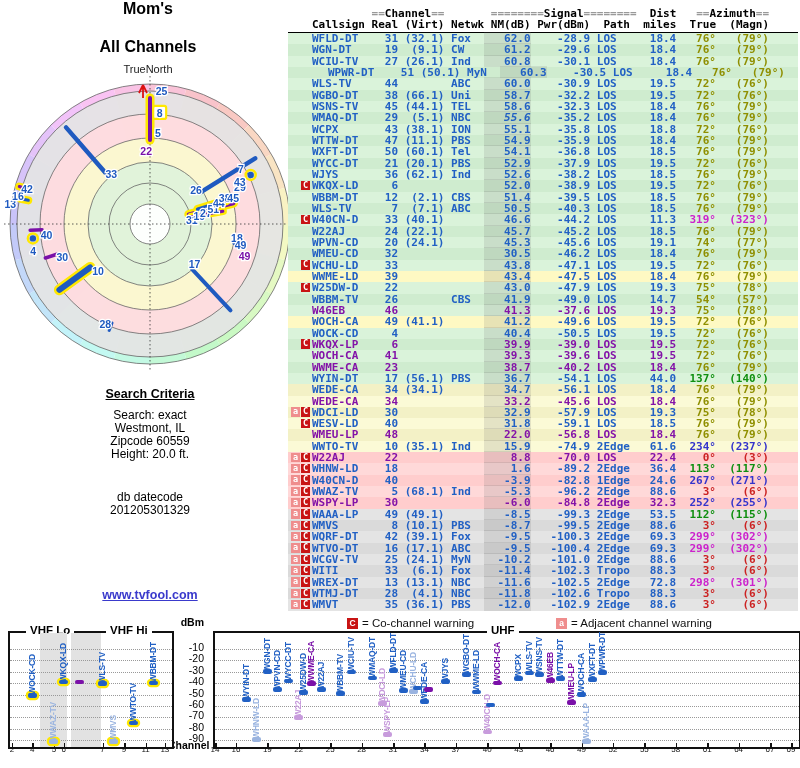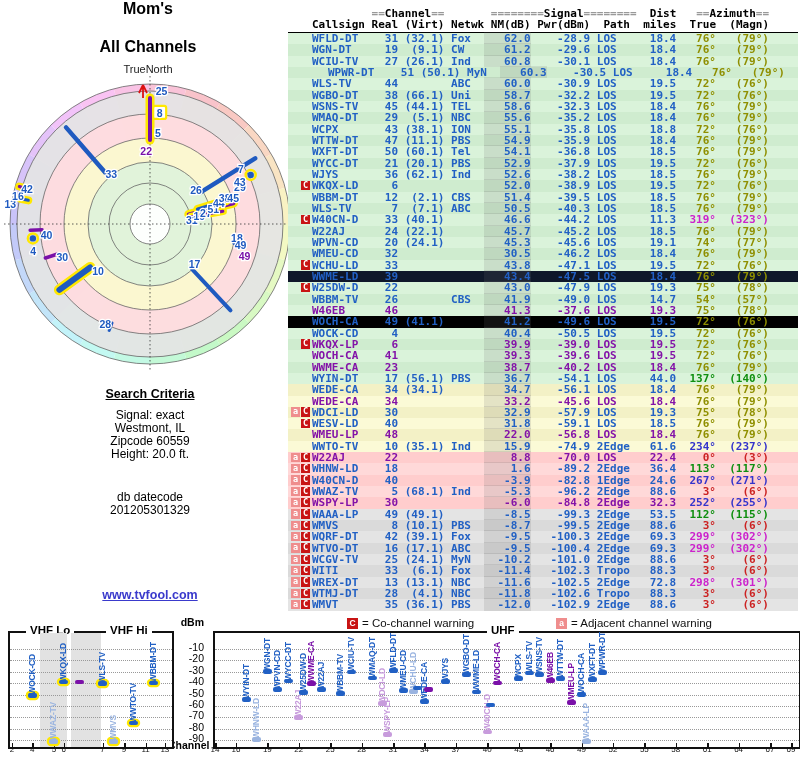--- a/index.html
+++ b/index.html
@@ -150,21 +150,21 @@
       <text x="-116.92440777422821" y="28.79412652126383" text-anchor="middle" font-size="10.5" font-weight="bold" font-family="&quot;Liberation Sans&quot;,sans-serif" fill="#1f5ac0" stroke="#ffffff" stroke-width="2.5" paint-order="stroke">4</text>
       <text x="-139.62779769256142" y="-17.82340723536923" text-anchor="middle" font-size="10.5" font-weight="bold" font-family="&quot;Liberation Sans&quot;,sans-serif" fill="#1f5ac0" stroke="#ffffff" stroke-width="2.5" paint-order="stroke">13</text>
       <text x="-132.04992609906378" y="-26.268078260397406" text-anchor="middle" font-size="10.5" font-weight="bold" font-family="&quot;Liberation Sans&quot;,sans-serif" fill="#1f5ac0" stroke="#ffffff" stroke-width="2.5" paint-order="stroke">16</text>
       <text x="-123.0414970801048" y="-33.481581544575924" text-anchor="middle" font-size="10.5" font-weight="bold" font-family="&quot;Liberation Sans&quot;,sans-serif" fill="#1f5ac0" stroke="#ffffff" stroke-width="2.5" paint-order="stroke">42</text>
       <text x="-38.78667294551651" y="-47.84467747722346" text-anchor="middle" font-size="10.5" font-weight="bold" font-family="&quot;Liberation Sans&quot;,sans-serif" fill="#1f5ac0" stroke="#ffffff" stroke-width="2.5" paint-order="stroke">33</text>
     </svg>
 
   <div id="search" class="abs">
     <h3>Search Criteria</h3>
     <div id="search-lines">
-        <div class="sline">Signal: exact</div>
+        <div class="sline">Search: exact</div>
         <div class="sline">Westmont, IL</div>
         <div class="sline">Zipcode 60559</div>
         <div class="sline">Height: 20.0 ft.</div>
       </div>
     <div class="dbblock">
       <div class="sline">db datecode</div>
       <div class="sline">201205301329</div>
     </div>
   </div>
   <div id="tvfool-link" class="abs">
@@ -177,39 +177,39 @@
       <div class="hline" id="h2"><span style="color: rgb(0, 0, 0);">Callsign </span><span style="color: rgb(0, 0, 0);">Real</span><span style="color: rgb(0, 0, 0);"> (Virt)</span><span style="color: rgb(0, 0, 0);"> Netwk</span><span style="color: rgb(0, 0, 0);"> NM(dB)</span><span style="color: rgb(0, 0, 0);"> Pwr(dBm)</span><span style="color: rgb(0, 0, 0);">  Path </span><span style="color: rgb(0, 0, 0);"> miles</span><span style="color: rgb(0, 0, 0);">  True</span><span style="color: rgb(0, 0, 0);">  (Magn)</span></div>
     </div>
     <div id="tbody">
         <div class="trow" style="background: rgb(218, 243, 218);"><span style="color: rgb(33, 96, 196);">WFLD-DT    31 (32.1) Fox  </span><span class="nmcell" style="color: rgb(33, 96, 196);">   62.0</span><span style="color: rgb(33, 96, 196);">    -28.9 LOS     18.4</span><span style="color: rgb(143, 143, 0);">   76°</span><span style="color: rgb(143, 143, 0);">   (79°)</span></div>
         <div class="trow" style="background: rgb(207, 236, 207);"><span style="color: rgb(33, 96, 196);">WGN-DT     19  (9.1) CW   </span><span class="nmcell" style="color: rgb(33, 96, 196);">   61.2</span><span style="color: rgb(33, 96, 196);">    -29.6 LOS     18.4</span><span style="color: rgb(143, 143, 0);">   76°</span><span style="color: rgb(143, 143, 0);">   (79°)</span></div>
         <div class="trow" style="background: rgb(218, 243, 218);"><span style="color: rgb(33, 96, 196);">WCIU-TV    27 (26.1) Ind  </span><span class="nmcell" style="color: rgb(33, 96, 196);">   60.8</span><span style="color: rgb(33, 96, 196);">    -30.1 LOS     18.4</span><span style="color: rgb(143, 143, 0);">   76°</span><span style="color: rgb(143, 143, 0);">   (79°)</span></div>
         <div class="trow" style="background: rgb(207, 236, 207);"><span style="color: rgb(33, 96, 196); padding-left: 16px;">WPWR-DT    51 (50.1) MyN  </span><span class="nmcell" style="color: rgb(33, 96, 196);">   60.3</span><span style="color: rgb(33, 96, 196);">    -30.5 LOS     18.4</span><span style="color: rgb(143, 143, 0);">   76°</span><span style="color: rgb(143, 143, 0);">   (79°)</span></div>
         <div class="trow" style="background: rgb(218, 243, 218);"><span style="color: rgb(33, 96, 196);">WLS-TV     44        ABC  </span><span class="nmcell" style="color: rgb(33, 96, 196);">   60.0</span><span style="color: rgb(33, 96, 196);">    -30.9 LOS     19.5</span><span style="color: rgb(143, 143, 0);">   72°</span><span style="color: rgb(143, 143, 0);">   (76°)</span></div>
         <div class="trow" style="background: rgb(207, 236, 207);"><span style="color: rgb(33, 96, 196);">WGBO-DT    38 (66.1) Uni  </span><span class="nmcell" style="color: rgb(33, 96, 196);">   58.7</span><span style="color: rgb(33, 96, 196);">    -32.2 LOS     19.5</span><span style="color: rgb(143, 143, 0);">   72°</span><span style="color: rgb(143, 143, 0);">   (76°)</span></div>
         <div class="trow" style="background: rgb(218, 243, 218);"><span style="color: rgb(33, 96, 196);">WSNS-TV    45 (44.1) TEL  </span><span class="nmcell" style="color: rgb(33, 96, 196);">   58.6</span><span style="color: rgb(33, 96, 196);">    -32.3 LOS     18.4</span><span style="color: rgb(143, 143, 0);">   76°</span><span style="color: rgb(143, 143, 0);">   (79°)</span></div>
-        <div class="trow" style="background: rgb(207, 236, 207);"><span style="color: rgb(33, 96, 196);">WMAQ-DT    29  (5.1) NBC  </span><span class="nmcell" style="color: rgb(33, 96, 196);">   55.6</span><span style="color: rgb(33, 96, 196);">    -35.2 LOS     18.4</span><span style="color: rgb(143, 143, 0);">   76°</span><span style="color: rgb(143, 143, 0);">   (79°)</span></div>
+        <div class="trow" style="background: rgb(207, 236, 207);"><span style="color: rgb(33, 96, 196);">WMAQ-DT    29  (5.1) NBC  </span><span class="nmcell" style="color: rgb(33, 96, 196); font-style: italic;">   55.6</span><span style="color: rgb(33, 96, 196);">    -35.2 LOS     18.4</span><span style="color: rgb(143, 143, 0);">   76°</span><span style="color: rgb(143, 143, 0);">   (79°)</span></div>
         <div class="trow" style="background: rgb(218, 243, 218);"><span style="color: rgb(33, 96, 196);">WCPX       43 (38.1) ION  </span><span class="nmcell" style="color: rgb(33, 96, 196);">   55.1</span><span style="color: rgb(33, 96, 196);">    -35.8 LOS     18.8</span><span style="color: rgb(143, 143, 0);">   72°</span><span style="color: rgb(143, 143, 0);">   (76°)</span></div>
         <div class="trow" style="background: rgb(207, 236, 207);"><span style="color: rgb(33, 96, 196);">WTTW-DT    47 (11.1) PBS  </span><span class="nmcell" style="color: rgb(33, 96, 196);">   54.9</span><span style="color: rgb(33, 96, 196);">    -35.9 LOS     18.4</span><span style="color: rgb(143, 143, 0);">   76°</span><span style="color: rgb(143, 143, 0);">   (79°)</span></div>
         <div class="trow" style="background: rgb(218, 243, 218);"><span style="color: rgb(33, 96, 196);">WXFT-DT    50 (60.1) Tel  </span><span class="nmcell" style="color: rgb(33, 96, 196);">   54.1</span><span style="color: rgb(33, 96, 196);">    -36.8 LOS     18.5</span><span style="color: rgb(143, 143, 0);">   76°</span><span style="color: rgb(143, 143, 0);">   (79°)</span></div>
         <div class="trow" style="background: rgb(207, 236, 207);"><span style="color: rgb(33, 96, 196);">WYCC-DT    21 (20.1) PBS  </span><span class="nmcell" style="color: rgb(33, 96, 196);">   52.9</span><span style="color: rgb(33, 96, 196);">    -37.9 LOS     19.5</span><span style="color: rgb(143, 143, 0);">   72°</span><span style="color: rgb(143, 143, 0);">   (76°)</span></div>
         <div class="trow" style="background: rgb(218, 243, 218);"><span style="color: rgb(33, 96, 196);">WJYS       36 (62.1) Ind  </span><span class="nmcell" style="color: rgb(33, 96, 196);">   52.6</span><span style="color: rgb(33, 96, 196);">    -38.2 LOS     18.5</span><span style="color: rgb(143, 143, 0);">   76°</span><span style="color: rgb(143, 143, 0);">   (79°)</span></div>
         <div class="trow" style="background: rgb(207, 236, 207);"><span class="badge c">C</span><span style="color: rgb(33, 96, 196);">WKQX-LD     6             </span><span class="nmcell" style="color: rgb(33, 96, 196);">   52.0</span><span style="color: rgb(33, 96, 196);">    -38.9 LOS     19.5</span><span style="color: rgb(143, 143, 0);">   72°</span><span style="color: rgb(143, 143, 0);">   (76°)</span></div>
         <div class="trow" style="background: rgb(218, 243, 218);"><span style="color: rgb(33, 96, 196);">WBBM-DT    12  (2.1) CBS  </span><span class="nmcell" style="color: rgb(33, 96, 196);">   51.4</span><span style="color: rgb(33, 96, 196);">    -39.5 LOS     18.5</span><span style="color: rgb(143, 143, 0);">   76°</span><span style="color: rgb(143, 143, 0);">   (79°)</span></div>
         <div class="trow" style="background: rgb(207, 236, 207);"><span style="color: rgb(33, 96, 196);">WLS-TV      7  (7.1) ABC  </span><span class="nmcell" style="color: rgb(33, 96, 196);">   50.5</span><span style="color: rgb(33, 96, 196);">    -40.3 LOS     18.5</span><span style="color: rgb(143, 143, 0);">   76°</span><span style="color: rgb(143, 143, 0);">   (79°)</span></div>
         <div class="trow" style="background: rgb(218, 243, 218);"><span class="badge c">C</span><span style="color: rgb(33, 96, 196);">W40CN-D    33 (40.1)      </span><span class="nmcell" style="color: rgb(33, 96, 196);">   46.6</span><span style="color: rgb(33, 96, 196);">    -44.2 LOS     11.3</span><span style="color: rgb(204, 34, 204);">  319°</span><span style="color: rgb(204, 34, 204);">  (323°)</span></div>
         <div class="trow" style="background: rgb(207, 236, 207);"><span style="color: rgb(33, 96, 196);">W22AJ      24 (22.1)      </span><span class="nmcell" style="color: rgb(33, 96, 196);">   45.7</span><span style="color: rgb(33, 96, 196);">    -45.2 LOS     18.5</span><span style="color: rgb(143, 143, 0);">   76°</span><span style="color: rgb(143, 143, 0);">   (79°)</span></div>
         <div class="trow" style="background: rgb(218, 243, 218);"><span style="color: rgb(33, 96, 196);">WPVN-CD    20 (24.1)      </span><span class="nmcell" style="color: rgb(33, 96, 196);">   45.3</span><span style="color: rgb(33, 96, 196);">    -45.6 LOS     19.1</span><span style="color: rgb(143, 143, 0);">   74°</span><span style="color: rgb(143, 143, 0);">   (77°)</span></div>
         <div class="trow" style="background: rgb(207, 236, 207);"><span style="color: rgb(33, 96, 196);">WMEU-CD    32             </span><span class="nmcell" style="color: rgb(33, 96, 196);">   30.5</span><span style="color: rgb(33, 96, 196);">    -46.2 LOS     18.4</span><span style="color: rgb(143, 143, 0);">   76°</span><span style="color: rgb(143, 143, 0);">   (79°)</span></div>
         <div class="trow" style="background: rgb(218, 243, 218);"><span class="badge c">C</span><span style="color: rgb(33, 96, 196);">WCHU-LD    33             </span><span class="nmcell" style="color: rgb(33, 96, 196);">   43.8</span><span style="color: rgb(33, 96, 196);">    -47.1 LOS     19.5</span><span style="color: rgb(143, 143, 0);">   72°</span><span style="color: rgb(143, 143, 0);">   (76°)</span></div>
-        <div class="trow" style="background: #0f172a;"><span style="color: rgb(33, 96, 196);">WWME-LD    39             </span><span class="nmcell" style="color: rgb(33, 96, 196);">   43.4</span><span style="color: rgb(33, 96, 196);">    -47.5 LOS     18.4</span><span style="color: rgb(143, 143, 0);">   76°</span><span style="color: rgb(143, 143, 0);">   (79°)</span></div>
+        <div class="trow" style="background: #fef9c3;"><span style="color: rgb(33, 96, 196);">WWME-LD    39             </span><span class="nmcell" style="color: rgb(33, 96, 196);">   43.4</span><span style="color: rgb(33, 96, 196);">    -47.5 LOS     18.4</span><span style="color: rgb(143, 143, 0);">   76°</span><span style="color: rgb(143, 143, 0);">   (79°)</span></div>
         <div class="trow" style="background: rgb(218, 243, 218);"><span class="badge c">C</span><span style="color: rgb(33, 96, 196);">W25DW-D    22             </span><span class="nmcell" style="color: rgb(33, 96, 196);">   43.0</span><span style="color: rgb(33, 96, 196);">    -47.9 LOS     19.3</span><span style="color: rgb(143, 143, 0);">   75°</span><span style="color: rgb(143, 143, 0);">   (78°)</span></div>
         <div class="trow" style="background: rgb(207, 236, 207);"><span style="color: rgb(33, 96, 196);">WBBM-TV    26        CBS  </span><span class="nmcell" style="color: rgb(33, 96, 196);">   41.9</span><span style="color: rgb(33, 96, 196);">    -49.0 LOS     14.7</span><span style="color: rgb(143, 143, 0);">   54°</span><span style="color: rgb(143, 143, 0);">   (57°)</span></div>
         <div class="trow" style="background: rgb(218, 243, 218);"><span style="color: rgb(131, 18, 168);">W46EB      46             </span><span class="nmcell" style="color: rgb(131, 18, 168);">   41.3</span><span style="color: rgb(131, 18, 168);">    -37.6 LOS     19.3</span><span style="color: rgb(143, 143, 0);">   75°</span><span style="color: rgb(143, 143, 0);">   (78°)</span></div>
-        <div class="trow" style="background: #000000;"><span style="color: rgb(33, 96, 196);">WOCH-CA    49 (41.1)      </span><span class="nmcell" style="color: rgb(33, 96, 196);">   41.2</span><span style="color: rgb(33, 96, 196);">    -49.6 LOS     19.5</span><span style="color: rgb(143, 143, 0);">   72°</span><span style="color: rgb(143, 143, 0);">   (76°)</span></div>
+        <div class="trow" style="background: #fef9c3;"><span style="color: rgb(33, 96, 196);">WOCH-CA    49 (41.1)      </span><span class="nmcell" style="color: rgb(33, 96, 196);">   41.2</span><span style="color: rgb(33, 96, 196);">    -49.6 LOS     19.5</span><span style="color: rgb(143, 143, 0);">   72°</span><span style="color: rgb(143, 143, 0);">   (76°)</span></div>
         <div class="trow" style="background: rgb(218, 243, 218);"><span style="color: rgb(33, 96, 196);">WOCK-CD     4             </span><span class="nmcell" style="color: rgb(33, 96, 196);">   40.4</span><span style="color: rgb(33, 96, 196);">    -50.5 LOS     19.5</span><span style="color: rgb(143, 143, 0);">   72°</span><span style="color: rgb(143, 143, 0);">   (76°)</span></div>
         <div class="trow" style="background: rgb(207, 236, 207);"><span class="badge c">C</span><span style="color: rgb(131, 18, 168);">WKQX-LP     6             </span><span class="nmcell" style="color: rgb(131, 18, 168);">   39.9</span><span style="color: rgb(131, 18, 168);">    -39.0 LOS     19.5</span><span style="color: rgb(143, 143, 0);">   72°</span><span style="color: rgb(143, 143, 0);">   (76°)</span></div>
         <div class="trow" style="background: rgb(218, 243, 218);"><span style="color: rgb(131, 18, 168);">WOCH-CA    41             </span><span class="nmcell" style="color: rgb(131, 18, 168);">   39.3</span><span style="color: rgb(131, 18, 168);">    -39.6 LOS     19.5</span><span style="color: rgb(143, 143, 0);">   72°</span><span style="color: rgb(143, 143, 0);">   (76°)</span></div>
         <div class="trow" style="background: rgb(207, 236, 207);"><span style="color: rgb(131, 18, 168);">WWME-CA    23             </span><span class="nmcell" style="color: rgb(131, 18, 168);">   38.7</span><span style="color: rgb(131, 18, 168);">    -40.2 LOS     18.4</span><span style="color: rgb(143, 143, 0);">   76°</span><span style="color: rgb(143, 143, 0);">   (79°)</span></div>
         <div class="trow" style="background: rgb(218, 243, 218);"><span style="color: rgb(33, 96, 196);">WYIN-DT    17 (56.1) PBS  </span><span class="nmcell" style="color: rgb(33, 96, 196);">   36.7</span><span style="color: rgb(33, 96, 196);">    -54.1 LOS     44.0</span><span style="color: rgb(15, 143, 15);">  137°</span><span style="color: rgb(15, 143, 15);">  (140°)</span></div>
         <div class="trow" style="background: rgb(243, 241, 198);"><span style="color: rgb(33, 96, 196);">WEDE-CA    34 (34.1)      </span><span class="nmcell" style="color: rgb(33, 96, 196);">   34.7</span><span style="color: rgb(33, 96, 196);">    -56.1 LOS     18.4</span><span style="color: rgb(143, 143, 0);">   76°</span><span style="color: rgb(143, 143, 0);">   (79°)</span></div>
         <div class="trow" style="background: rgb(251, 250, 214);"><span style="color: rgb(131, 18, 168);">WEDE-CA    34             </span><span class="nmcell" style="color: rgb(131, 18, 168); margin-top: 40px;">   33.2</span><span style="color: rgb(131, 18, 168);">    -45.6 LOS     18.4</span><span style="color: rgb(143, 143, 0);">   76°</span><span style="color: rgb(143, 143, 0);">   (79°)</span></div>
         <div class="trow" style="background: rgb(243, 241, 198);"><span class="badge a">a</span><span class="badge c">C</span><span style="color: rgb(33, 96, 196);">WDCI-LD    30             </span><span class="nmcell" style="color: rgb(33, 96, 196);">   32.9</span><span style="color: rgb(33, 96, 196);">    -57.9 LOS     19.3</span><span style="color: rgb(143, 143, 0);">   75°</span><span style="color: rgb(143, 143, 0);">   (78°)</span></div>
         <div class="trow" style="background: rgb(251, 250, 214);"><span class="badge c">C</span><span style="color: rgb(33, 96, 196);">WESV-LD    40             </span><span class="nmcell" style="color: rgb(33, 96, 196);">   31.8</span><span style="color: rgb(33, 96, 196);">    -59.1 LOS     18.5</span><span style="color: rgb(143, 143, 0);">   76°</span><span style="color: rgb(143, 143, 0);">   (79°)</span></div>
         <div class="trow" style="background: rgb(243, 241, 198);"><span style="color: rgb(131, 18, 168);">WMEU-LP    48             </span><span class="nmcell" style="color: rgb(131, 18, 168);">   22.0</span><span style="color: rgb(131, 18, 168);">    -56.8 LOS     18.4</span><span style="color: rgb(143, 143, 0);">   76°</span><span style="color: rgb(143, 143, 0);">   (79°)</span></div>

